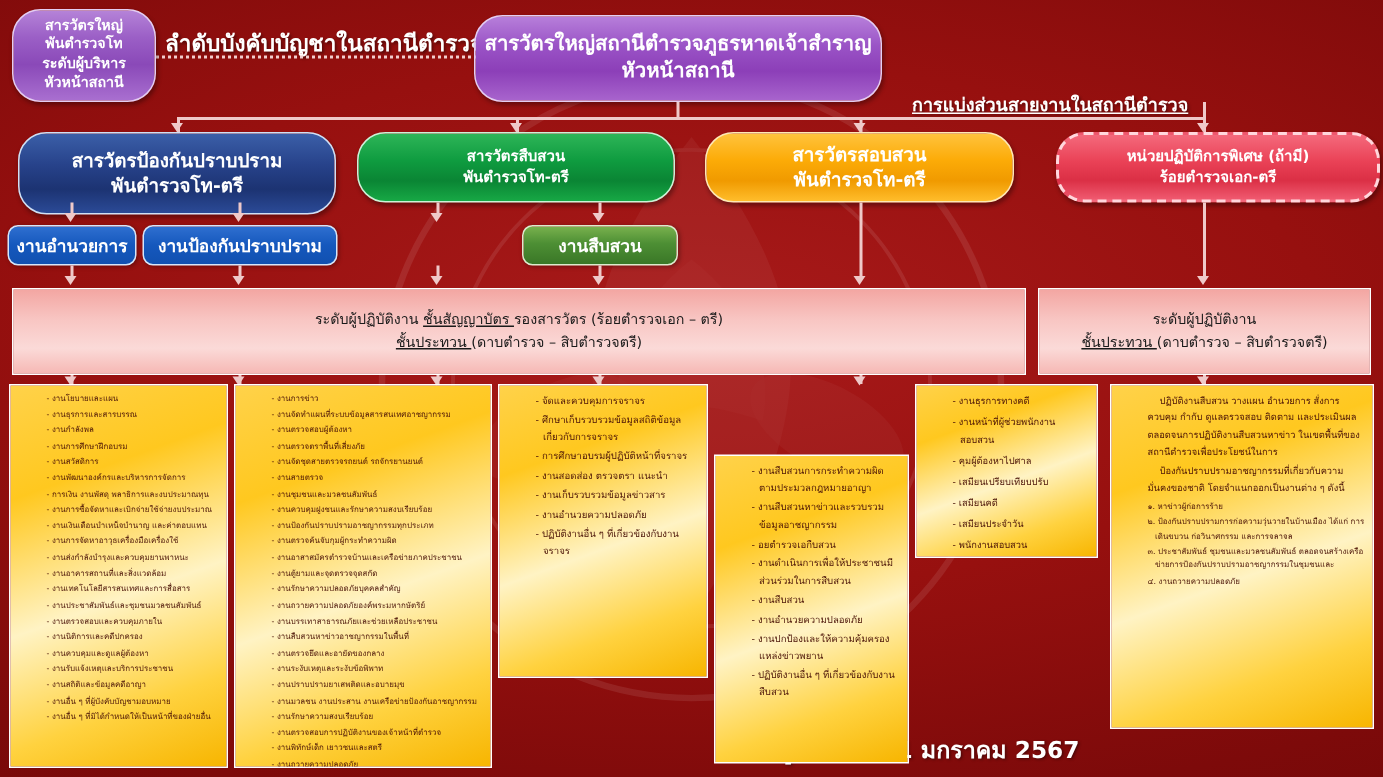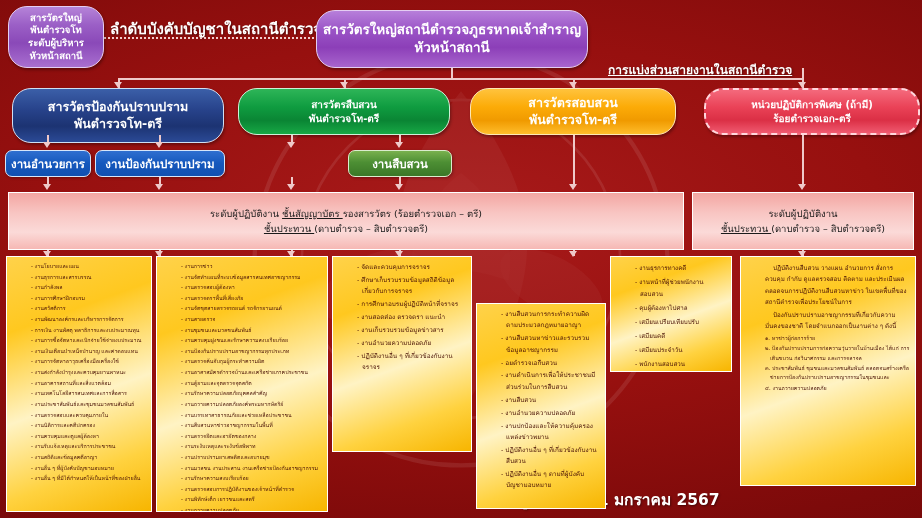--- a/index.html
+++ b/index.html
@@ -356,21 +356,20 @@
   <div class="col wide" id="col-investig">
     <ul>
         <li>- งานสืบสวนการกระทำความผิดตามประมวลกฎหมายอาญา</li>
         <li>- งานสืบสวนหาข่าวและรวบรวมข้อมูลอาชญากรรม</li>
         <li>- อยตำรวจเอกืบสวน</li>
         <li>- งานดำเนินการเพื่อให้ประชาชนมีส่วนร่วมในการสืบสวน</li>
         <li>- งานสืบสวน</li>
         <li>- งานอำนวยความปลอดภัย</li>
         <li>- งานปกป้องและให้ความคุ้มครองแหล่งข่าวพยาน</li>
         <li>- ปฏิบัติงานอื่น ๆ ที่เกี่ยวข้องกับงานสืบสวน</li>
-        <li>- ปฏิบัติงานอื่น ๆ ตามที่ผู้บังคับบัญชามอบหมาย</li>
       </ul>
   </div>
   <div class="col narrow" id="col-interrog">
     <ul>
         <li>- งานธุรการทางคดี</li>
         <li>- งานหน้าที่ผู้ช่วยพนักงานสอบสวน</li>
         <li>- คุมผู้ต้องหาไปศาล</li>
         <li>- เสมียนเปรียบเทียบปรับ</li>
         <li>- เสมียนคดี</li>
         <li>- เสมียนประจำวัน</li>

